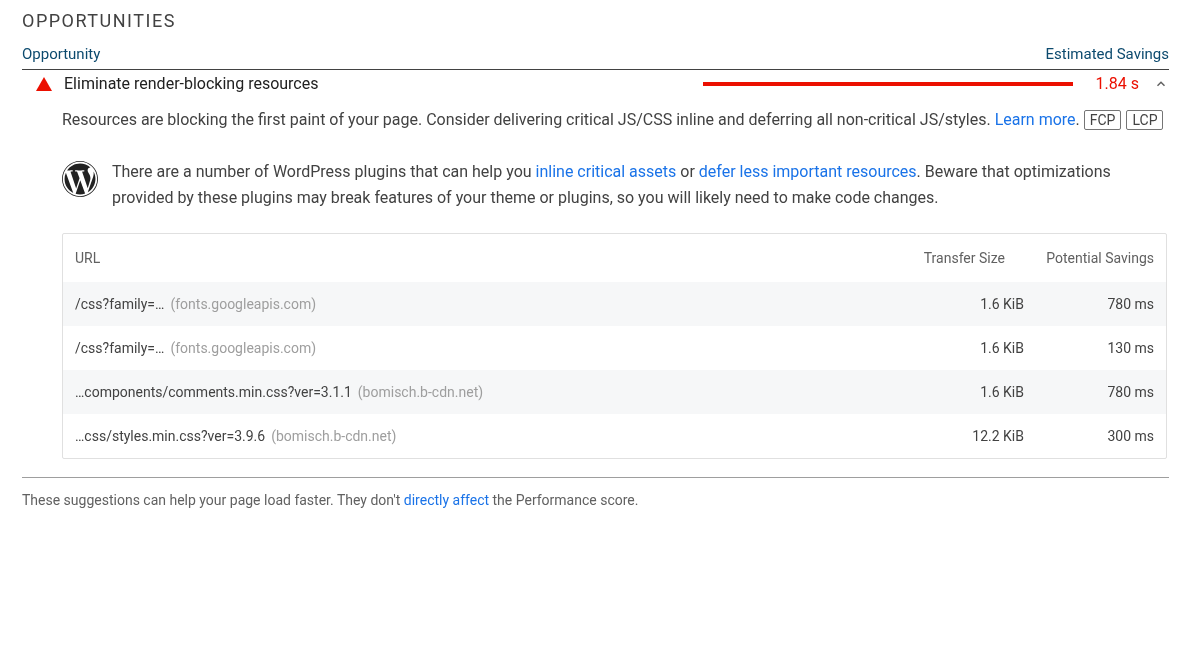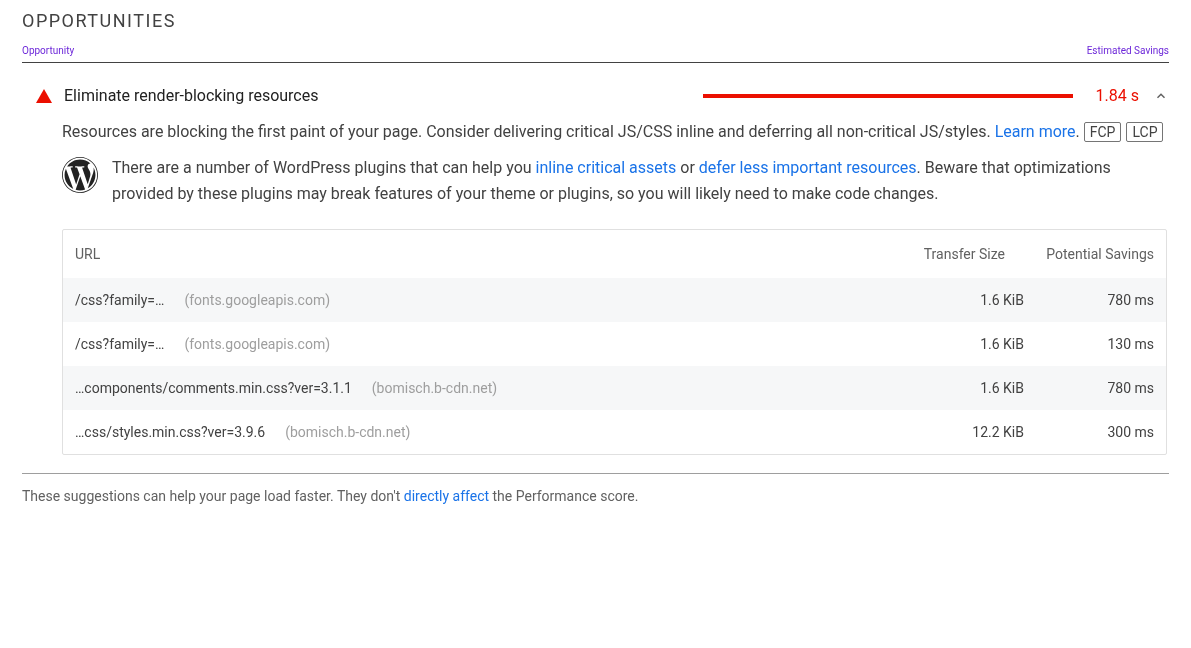--- a/index.html
+++ b/index.html
@@ -14,25 +14,25 @@
   .section-title {
     font-size: 18px;
     letter-spacing: 1.5px;
     color: #424242;
     font-weight: 400;
     margin-bottom: 14px;
   }
   .header-row {
     display: flex;
     justify-content: space-between;
-    color: #6d28d9;
-    font-size: 10px;
+    color: #0c4a6e;
+    font-size: 15px;
     border-bottom: 1px solid #424242;
     padding-bottom: 6px;
-    margin-bottom: 21px;
+    margin-bottom: 2px;
   }
   .audit-row {
     display: flex;
     align-items: center;
     padding: 2px 0 14px 0;
   }
   .audit-left {
     display: flex;
     align-items: center;
     flex: 1;
@@ -80,21 +80,21 @@
   }
   .chevron svg { width: 14px; height: 14px; }
   .details {
     padding-left: 40px;
     padding-right: 2px;
   }
   .desc {
     font-size: 16px;
     color: #424242;
     line-height: 1.6;
-    margin-bottom: 10px;
+    margin-bottom: 26px;
   }
   .link { color: #1a73e8; cursor: pointer; }
   .tag {
     display: inline-block;
     border: 1px solid #757575;
     border-radius: 2px;
     padding: 0 5px;
     font-size: 14px;
     color: #424242;
     line-height: 18px;
@@ -132,21 +132,21 @@
     padding-top: 16px;
     padding-bottom: 16px;
     gap: 19px;
   }
   .trow.body { color: #424242; }
   .trow.body:nth-child(even) { background: #f6f7f8; }
   .col-url { flex: 1; }
   .col-size { width: 160px; text-align: right; }
   .col-sav { width: 130px; text-align: right; }
   .url-main { color: #424242; }
-  .url-origin { color: #9e9e9e; margin-left: 20px; }
+  .url-origin { color: #9e9e9e; margin-left: 6px; }
   .divider {
     border: none;
     border-top: 1px solid #9e9e9e;
     margin: 0 0 14px 0;
   }
   .footer-note {
     font-size: 14px;
     color: #616161;
   }
 </style>

